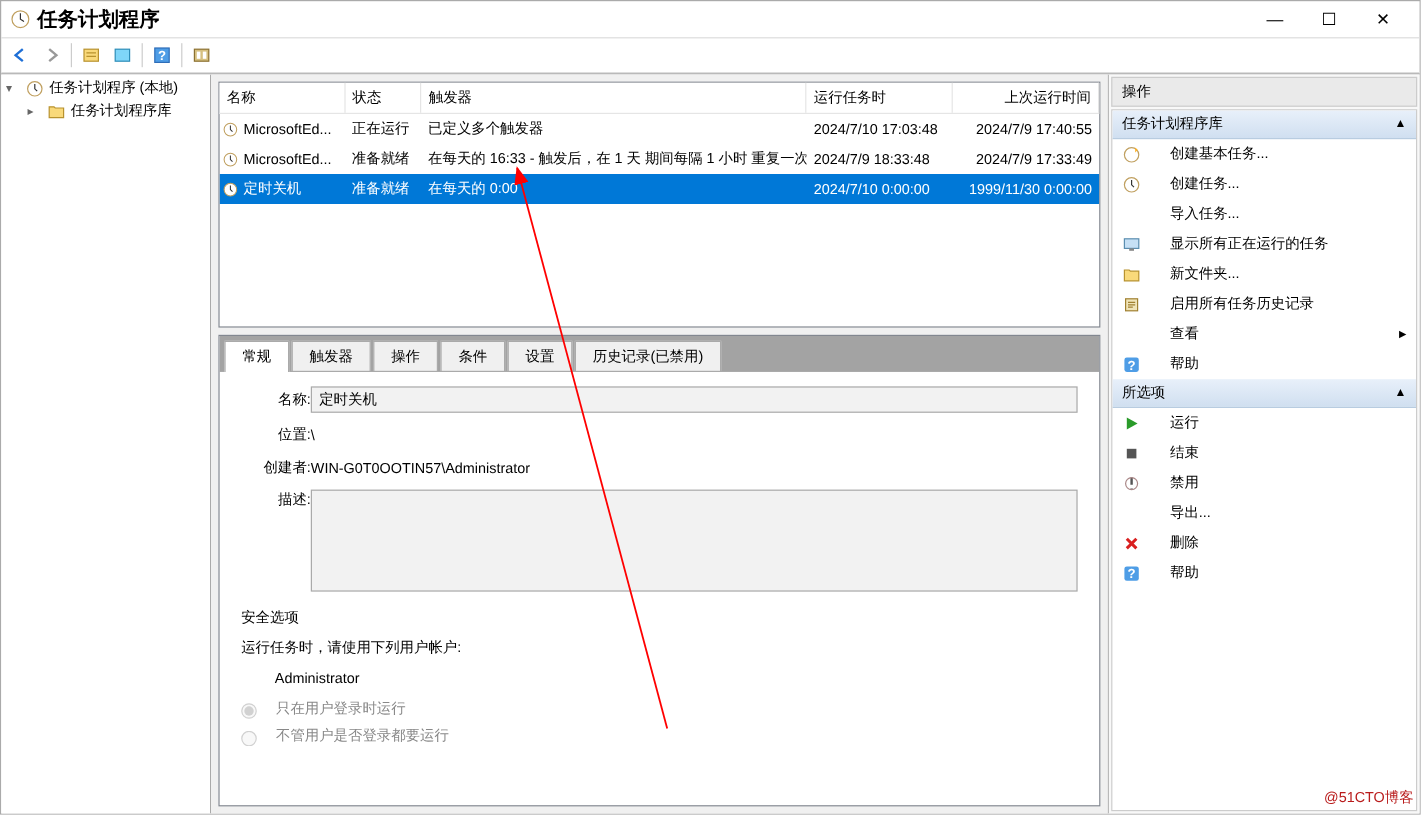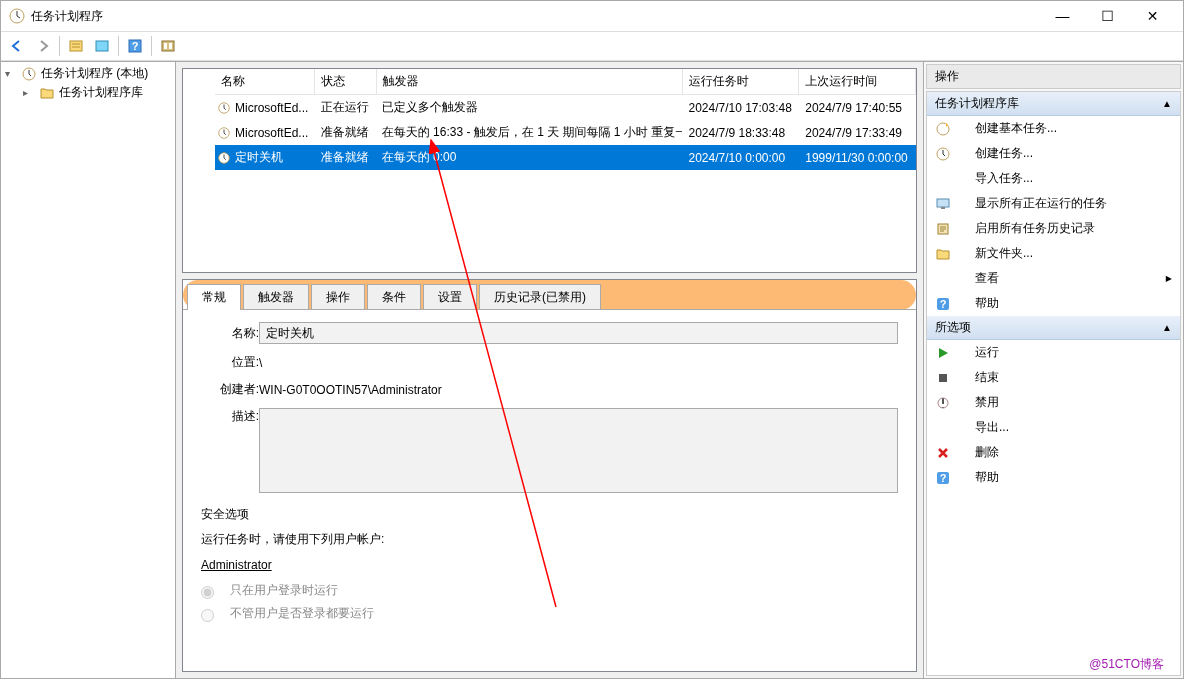--- a/index.html
+++ b/index.html
@@ -2,87 +2,87 @@
 <html><head>
   <meta charset="utf-8">
   <style>
     * { margin: 0; padding: 0; box-sizing: border-box; }
     body { font-family: "Microsoft YaHei", "Segoe UI", sans-serif; font-size: 12px; color: #000; background: #fff; overflow: hidden; }
     
     .window { width: 1184px; height: 679px; display: flex; flex-direction: column; border: 1px solid #aaa; }
     
     .titlebar { height: 30px; display: flex; align-items: center; padding: 0 8px; }
     .titlebar-icon { width: 16px; height: 16px; margin-right: 6px; }
-    .titlebar-title { flex: 1; font-size: 12px; }
+    .titlebar-title { flex: 1; font-size: 17px; font-weight: bold; }
     .titlebar-controls { display: flex; gap: 0; }
     .titlebar-btn { width: 45px; height: 28px; display: flex; align-items: center; justify-content: center; font-size: 14px; cursor: default; }
     
     .menubar { height: 22px; display: flex; align-items: center; padding: 0 4px; border-top: 1px solid #e5e5e5; }
     .menu-item { padding: 2px 8px; cursor: default; }
     
     .toolbar { height: 30px; display: flex; align-items: center; padding: 0 4px; border-top: 1px solid #ddd; border-bottom: 1px solid #ddd; gap: 2px; }
     .toolbar-btn { width: 24px; height: 24px; display: flex; align-items: center; justify-content: center; border: 1px solid transparent; }
     .toolbar-sep { width: 1px; height: 20px; background: #ccc; margin: 0 2px; }
     
     .workspace { flex: 1; display: flex; border-top: 1px solid #aaa; overflow: hidden; }
     
     .tree-pane { width: 175px; border-right: 1px solid #aaa; background: #fff; padding: 2px; }
     .tree-node { display: flex; align-items: center; padding: 1px 2px; gap: 4px; cursor: default; }
     .tree-node.indented { padding-left: 20px; }
     .tree-expand { width: 12px; font-size: 10px; color: #666; }
     .tree-icon { width: 16px; height: 16px; }
     
     .middle-pane { flex: 1; display: flex; flex-direction: column; padding: 6px; gap: 6px; background: #f0f0f0; overflow: hidden; }
     
-    .task-list { background: #fff; border: 1px solid #828790; height: 205px; display: flex; flex-direction: column; padding-left: 32px; }
+    .task-list { background: #fff; border: 1px solid #828790; height: 205px; display: flex; flex-direction: column; }
     .list-header { display: flex; background: #fff; border-bottom: 1px solid #e5e5e5; }
     .list-header-cell { padding: 4px 6px; border-right: 1px solid #e5e5e5; font-weight: normal; text-align: left; }
     .list-body { flex: 1; overflow: auto; }
     .list-row { display: flex; align-items: center; padding: 2px 0; }
     .list-row.selected { background: #0078d7; color: #fff; }
     .list-cell { padding: 2px 6px; white-space: nowrap; overflow: hidden; }
     .list-cell.first { display: flex; align-items: center; gap: 4px; padding-left: 2px; }
     .col-name { width: 120px; }
     .col-status { width: 72px; }
     .col-trigger { width: 372px; }
     .col-nextrun { width: 140px; }
-    .col-lastrun { width: 140px; }
+    .col-lastrun { width: 140px; text-align: right; }
     
     .detail-panel { flex: 1; background: #fff; border: 1px solid #828790; display: flex; flex-direction: column; overflow: hidden; }
-    .tabs { display: flex; padding: 4px 4px 0 4px; background: #fdba74; border-radius: 15px; }
+    .tabs { display: flex; padding: 4px 4px 0 4px; background: #a3a3a3; }
     .tab { padding: 4px 14px; border: 1px solid #aaa; border-bottom: none; margin-right: 2px; background: #f0f0f0; cursor: default; font-size: 12px; }
     .tab.active { background: #fff; position: relative; z-index: 2; }
     .tab-content { flex: 1; border-top: 1px solid #aaa; margin-top: -1px; padding: 12px 18px; overflow: auto; }
     .form-row { display: flex; align-items: center; margin-bottom: 10px; }
     .form-label { width: 58px; text-align: right; }
     .form-value { flex: 1; }
     .form-input { width: 100%; padding: 3px 6px; border: 1px solid #aaa; background: #f2f2f2; font-family: inherit; font-size: 12px; }
     .form-textarea { width: 100%; height: 85px; padding: 3px 6px; border: 1px solid #aaa; background: #f2f2f2; font-family: inherit; font-size: 12px; resize: none; }
     .security-section { margin-top: 8px; }
     .security-title { margin-bottom: 8px; }
     .security-label { margin-bottom: 8px; }
-    .security-value { margin-bottom: 8px; text-decoration: underline; padding: 2px 0; }
+    .security-value { margin-bottom: 8px; padding: 2px 0; margin-left: 28px; }
     .radio-row { display: flex; align-items: flex-end; gap: 16px; margin-bottom: 6px; color: #888; }
     .radio-row input { cursor: default; }
     
     .actions-pane { width: 260px; border-left: 1px solid #aaa; background: #f8f8f8; display: flex; flex-direction: column; }
     .actions-header { background: #eaeaea; border: 1px solid #ccc; padding: 3px 8px; font-weight: normal; margin: 2px; }
     .actions-body { flex: 1; overflow: auto; background: #fff; margin: 0 2px 2px 2px; border: 1px solid #ccc; }
     .actions-section { }
     .actions-section-header { background: linear-gradient(#e8f0fa, #d0dff0); padding: 3px 8px; border-bottom: 1px solid #b8cce0; display: flex; justify-content: space-between; align-items: center; }
     .actions-section-arrow { font-size: 10px; }
     .action-item { display: flex; align-items: center; gap: 24px; padding: 4px 8px; cursor: default; }
     .action-item.has-arrow::after { content: "▶"; margin-left: auto; font-size: 8px; }
     .action-icon { width: 16px; height: 16px; display: flex; align-items: center; justify-content: center; }
     
     .clock-svg { display: block; }
     
     .annotation-arrow { position: absolute; pointer-events: none; z-index: 1000; }
     
-    .watermark { position: absolute; bottom: 6px; right: 20px; color: #a21caf; font-size: 12px; }
+    .watermark { position: absolute; bottom: 6px; right: 6px; color: #b91c1c; font-size: 12px; }
   </style>
 </head>
 <body>
 
 <div class="window">
 
   <div class="titlebar">
     <span class="titlebar-icon">
       <svg class="clock-svg" viewBox="0 0 16 16">
           <circle cx="8" cy="8" r="7" fill="#fff" stroke="#c0a060" stroke-width="1"></circle>
@@ -302,33 +302,33 @@
                 <svg width="16" height="16" viewBox="0 0 16 16">
                   <rect x="2" y="3" width="12" height="8" fill="#c6e0f5" stroke="#5b8eb0"></rect>
                   <rect x="6" y="11" width="4" height="2" fill="#888"></rect>
                 </svg>
               </span>
             <span>显示所有正在运行的任务</span>
           </div>
           <div class="action-item">
             <span class="action-icon">
                 <svg width="16" height="16" viewBox="0 0 16 16">
+                  <path d="M2 4h4l1 1h7v8H2z" fill="#f9d97a" stroke="#b8922e"></path>
+                </svg>
+              </span>
+            <span>新文件夹...</span>
+          </div>
+          <div class="action-item">
+            <span class="action-icon">
+                <svg width="16" height="16" viewBox="0 0 16 16">
                   <rect x="3" y="3" width="10" height="10" fill="#f0e4b8" stroke="#a08030"></rect>
                   <path d="M5 6h6M5 8h6M5 10h4" stroke="#a08030"></path>
                 </svg>
               </span>
             <span>启用所有任务历史记录</span>
-          </div>
-          <div class="action-item">
-            <span class="action-icon">
-                <svg width="16" height="16" viewBox="0 0 16 16">
-                  <path d="M2 4h4l1 1h7v8H2z" fill="#f9d97a" stroke="#b8922e"></path>
-                </svg>
-              </span>
-            <span>新文件夹...</span>
           </div>
           <div class="action-item has-arrow">
             <span class="action-icon"></span>
             <span>查看</span>
           </div>
           <div class="action-item">
             <span class="action-icon">
                 <svg width="16" height="16" viewBox="0 0 16 16">
                   <rect x="2" y="2" width="12" height="12" rx="2" fill="#4e9de6"></rect>
                   <text x="8" y="12" text-anchor="middle" fill="#fff" font-size="11" font-weight="bold">?</text>

